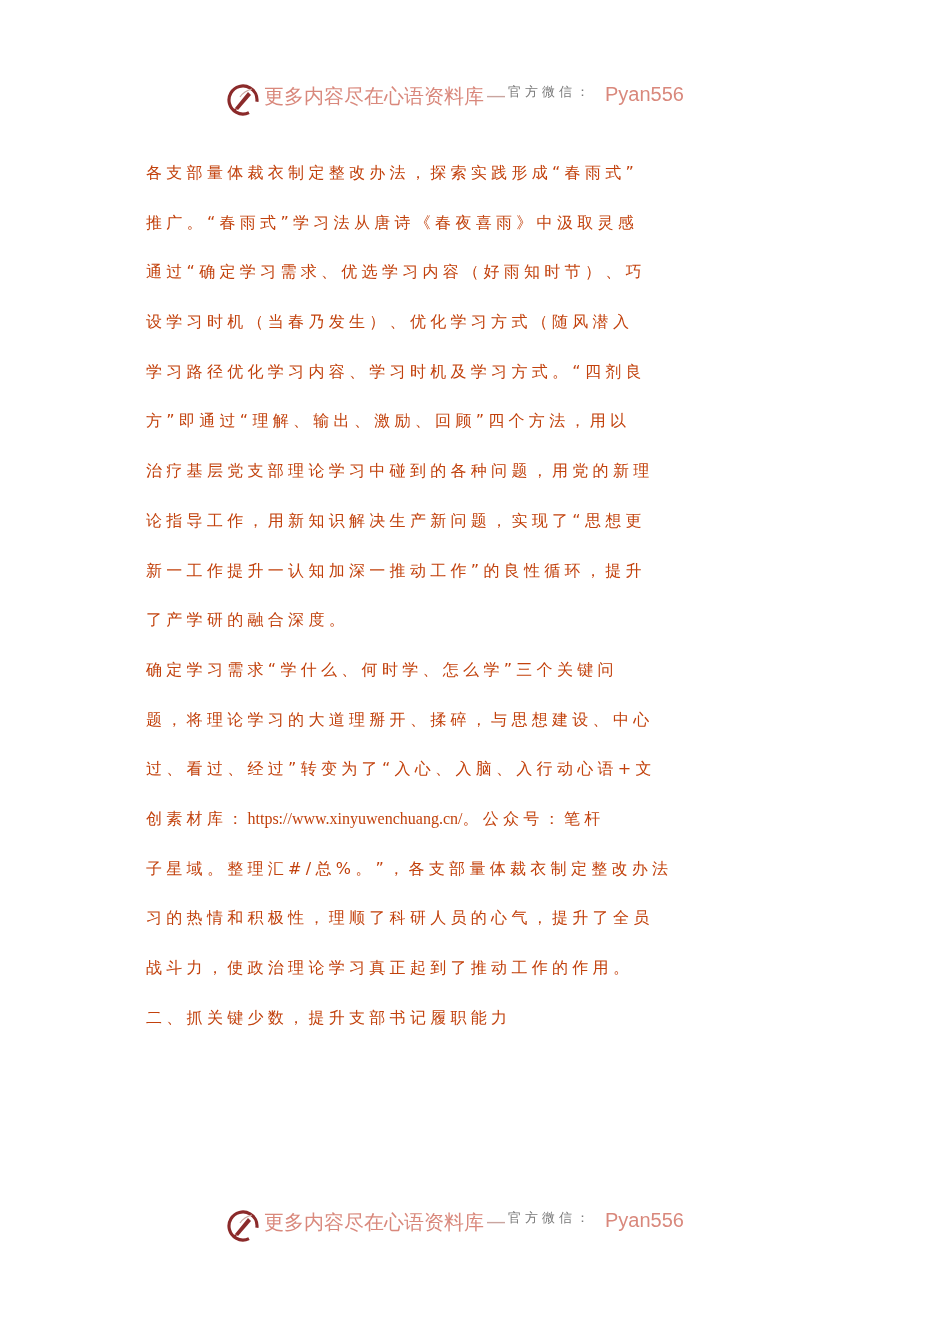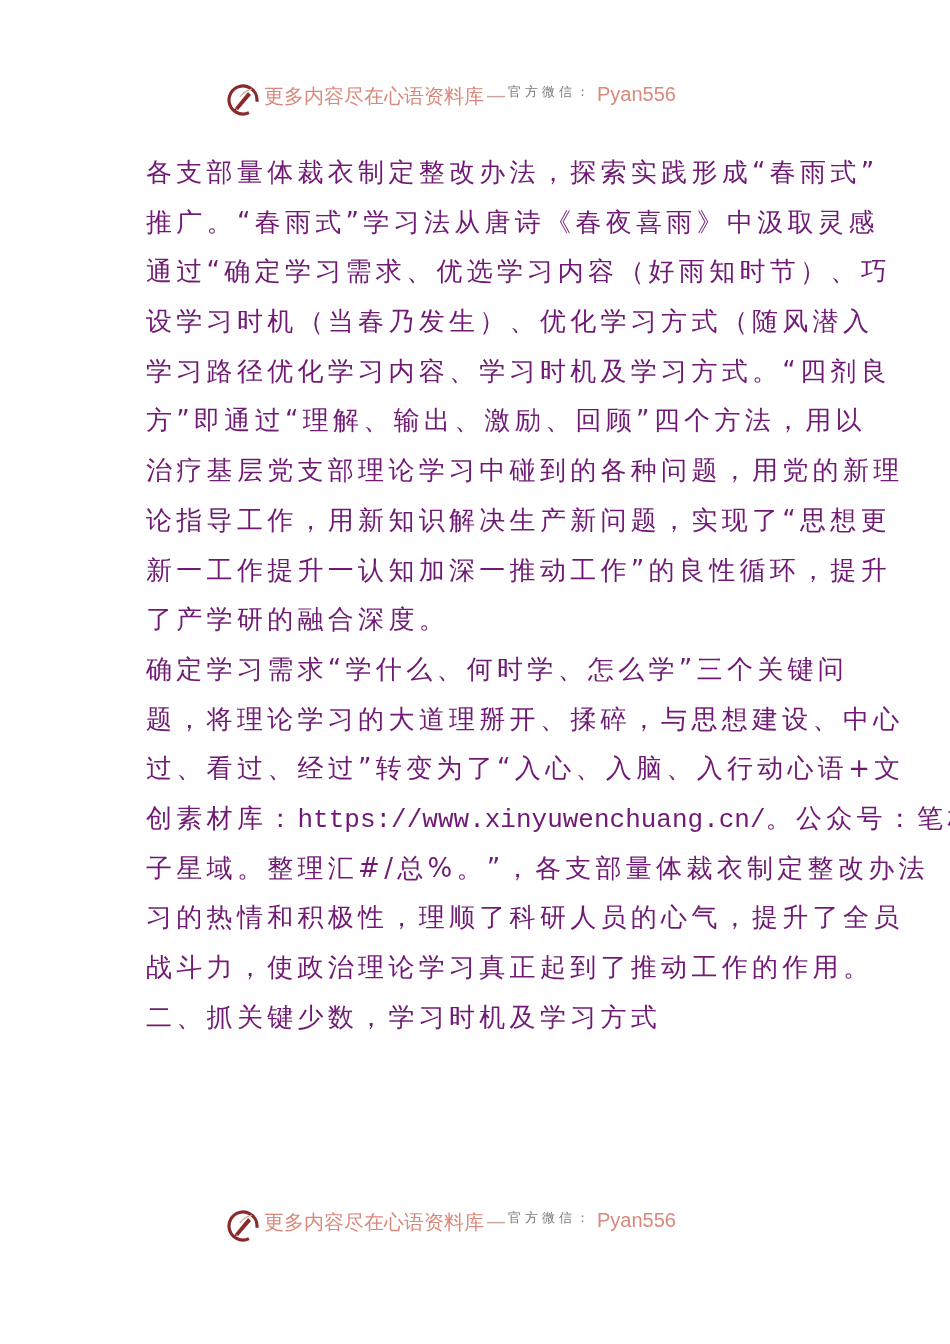--- a/index.html
+++ b/index.html
@@ -45,38 +45,38 @@
     .banner .wechat-label {
       font-family: "DejaVu Serif", "Liberation Serif", serif;
       font-size: 13px;
       color: #7a7a7a;
       letter-spacing: 4px;
     }
     .banner .wechat-id {
       font-family: "Liberation Sans", "DejaVu Sans", sans-serif;
       font-size: 20px;
       color: #d9887c;
-      margin-left: 4px;
+      margin-left: 12px;
     }
     .content {
       position: absolute;
       left: 146px;
       top: 148px;
       width: 660px;
     }
     .line {
       height: 49.7px;
       line-height: 49.7px;
-      font-size: 26px;
+      font-size: 16px;
       white-space: nowrap;
       letter-spacing: 4.3px;
-      color: #701a75;
+      color: #c2410c;
     }
     .line .latin {
-      font-family: Liberation Mono, monospace;
+      font-family: Liberation Serif, serif;
       letter-spacing: 0px;
     }
   </style>
 </head>
 <body>
 
 <div class="banner top">
   <svg class="logo" viewBox="0 0 34 34">
     <circle cx="17" cy="17" r="14" fill="none" stroke="#8b2a2a" stroke-width="3.2" stroke-dasharray="60 14" transform="rotate(120 17 17)"></circle>
     <path d="M9 25 L22 9 L25 12 L12 27 Z" fill="#8b2a2a"></path>
@@ -102,21 +102,21 @@
   <div class="line">了产学研的融合深度。</div>
   <div class="line">确定学习需求“学什么、何时学、怎么学”三个关键问</div>
   <div class="line">题，将理论学习的大道理掰开、揉碎，与思想建设、中心</div>
   <div class="line">过、看过、经过”转变为了“入心、入脑、入行动心语+文</div>
   <div class="line">
     <span>创素材库：</span><span class="latin">https://www.xinyuwenchuang.cn/</span><span>。公众号：笔杆</span>
   </div>
   <div class="line">子星域。整理汇#/总%。”，各支部量体裁衣制定整改办法</div>
   <div class="line">习的热情和积极性，理顺了科研人员的心气，提升了全员</div>
   <div class="line">战斗力，使政治理论学习真正起到了推动工作的作用。</div>
-  <div class="line">二、抓关键少数，学习时机及学习方式</div>
+  <div class="line">二、抓关键少数，提升支部书记履职能力</div>
 </div>
 
 <div class="banner bottom">
   <svg class="logo" viewBox="0 0 34 34">
     <circle cx="17" cy="17" r="14" fill="none" stroke="#8b2a2a" stroke-width="3.2" stroke-dasharray="60 14" transform="rotate(120 17 17)"></circle>
     <path d="M9 25 L22 9 L25 12 L12 27 Z" fill="#8b2a2a"></path>
     <path d="M9 25 L7 29 L11 27 Z" fill="#8b2a2a"></path>
     <path d="M14 14 Q18 8 26 6" fill="none" stroke="#c9a59f" stroke-width="1.2"></path>
   </svg>
   <span class="brand">更多内容尽在心语资料库</span>

